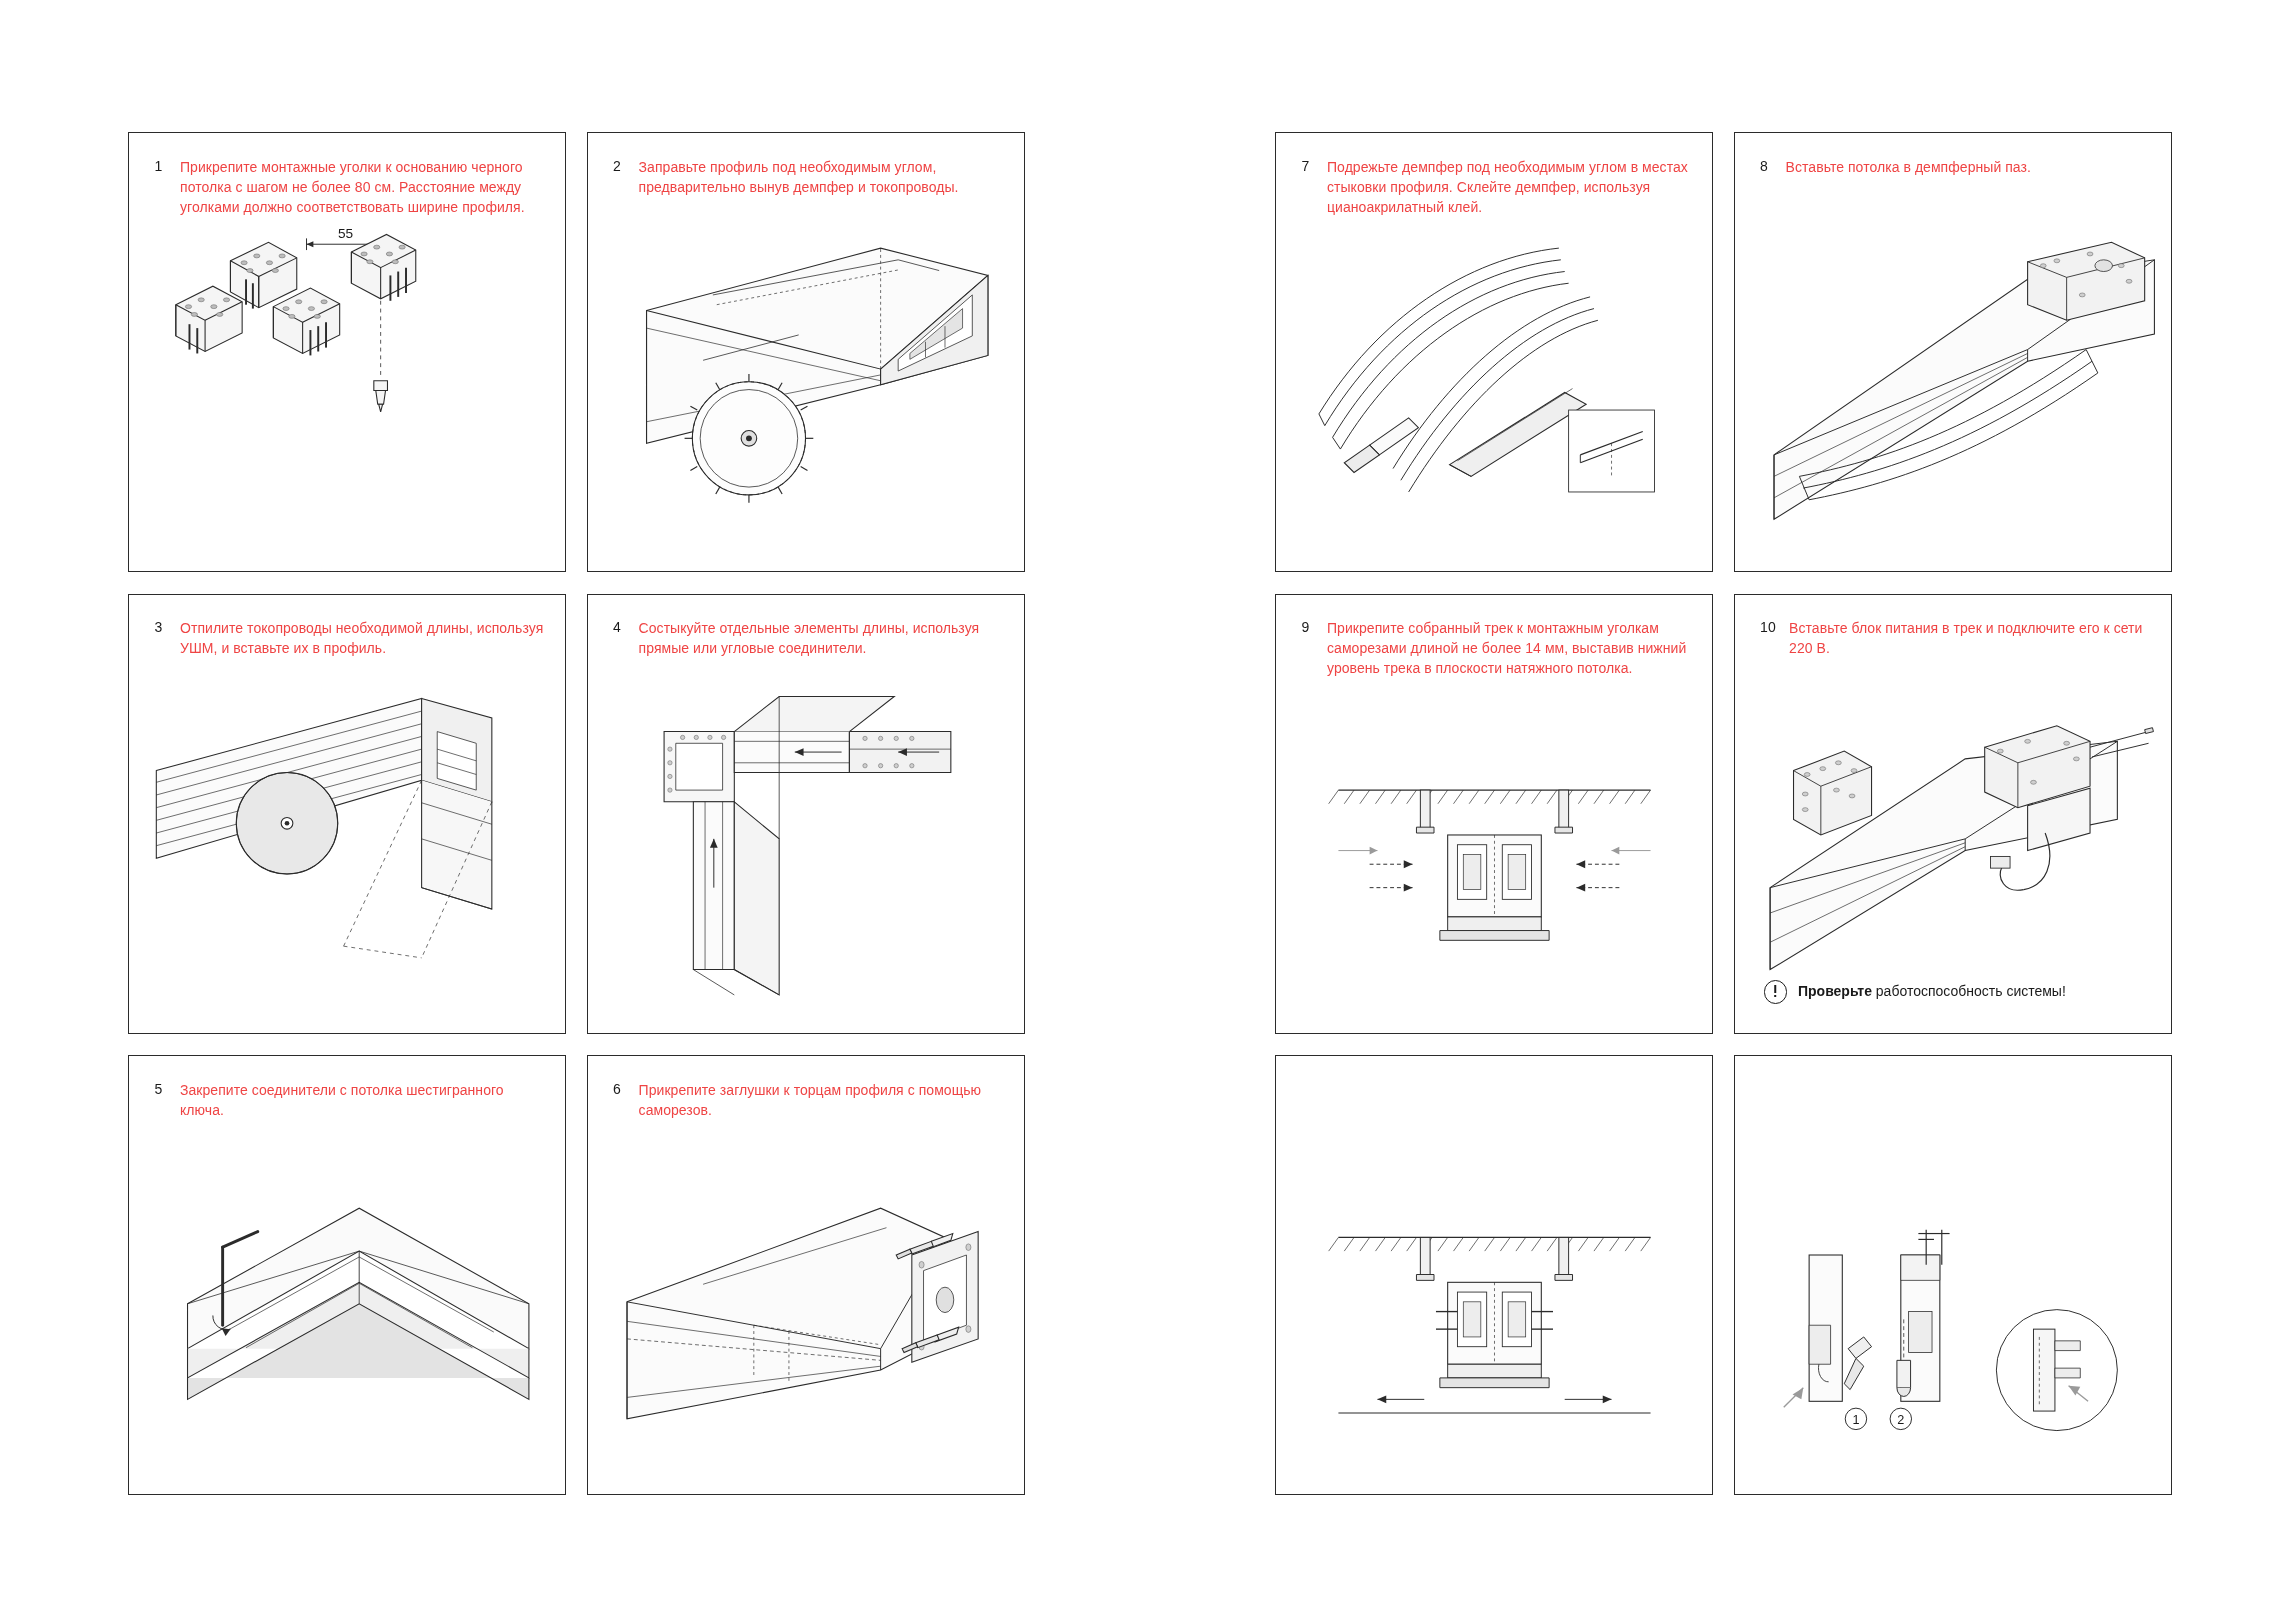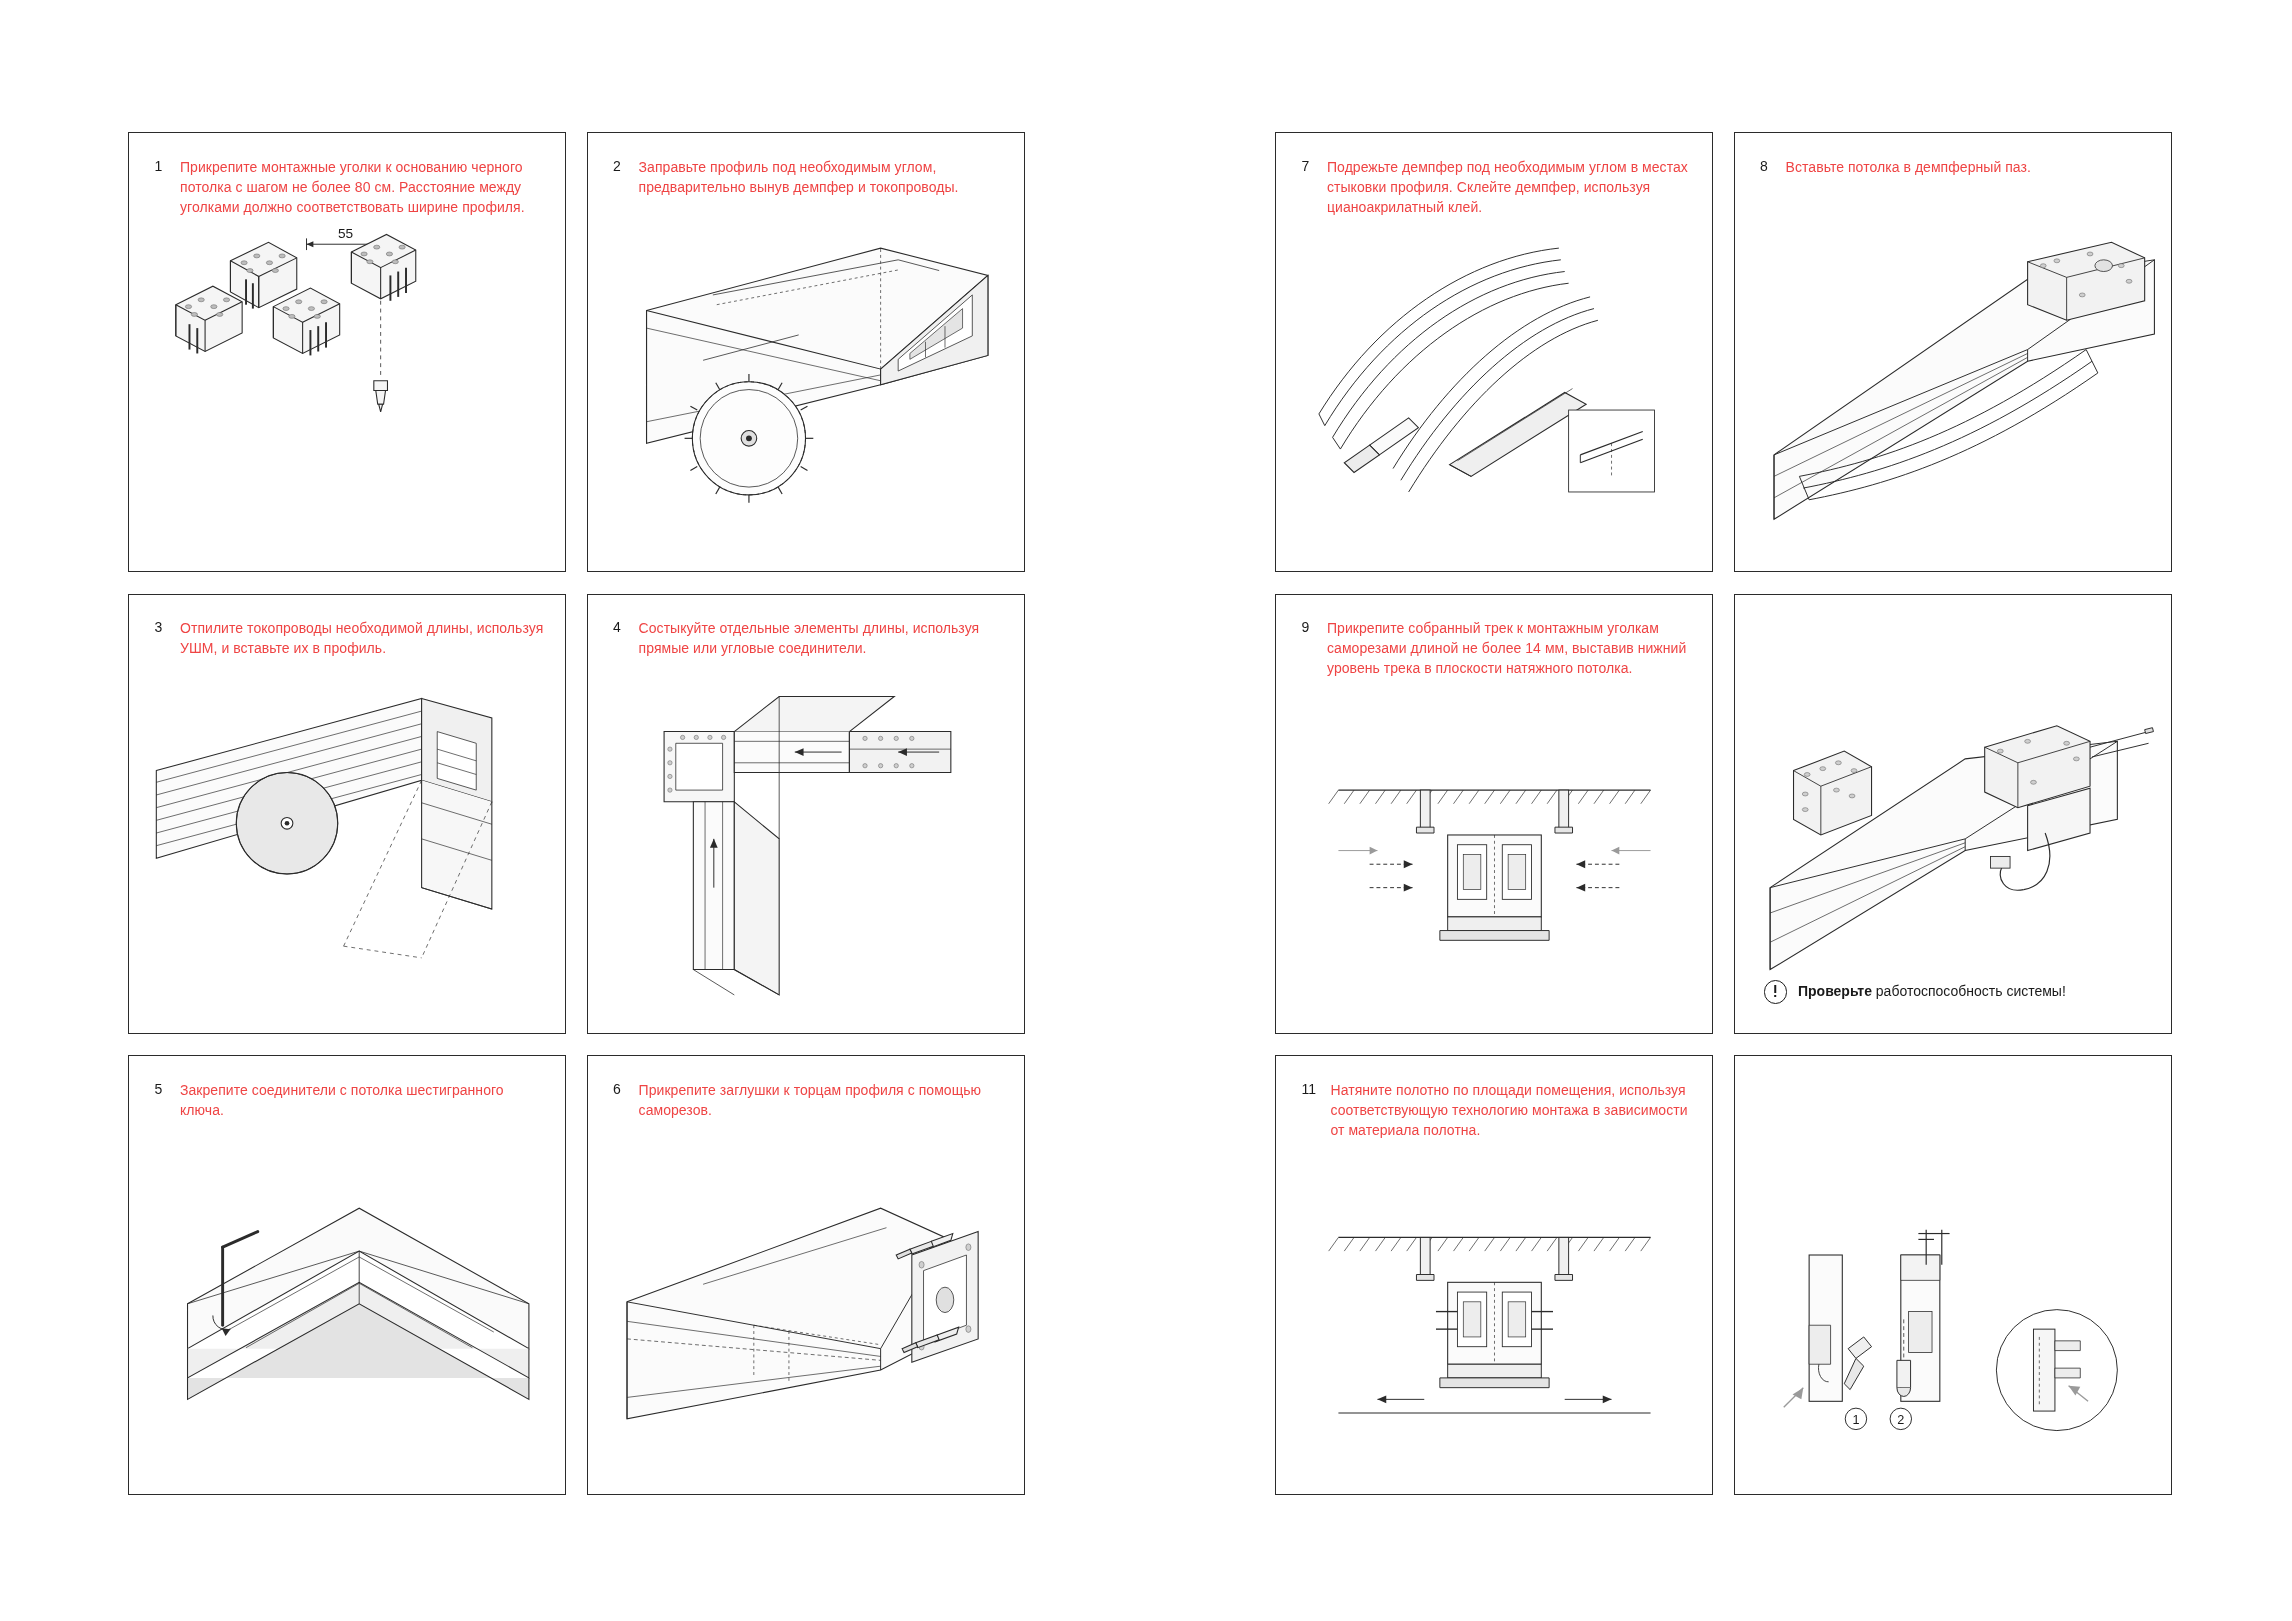--- a/index.html
+++ b/index.html
@@ -642,20 +642,24 @@
               <line x1="64" y1="262" x2="104" y2="262"></line>
               <path d="M104 262 l-8 -4 v8 z" fill="#9a9a9a" stroke="none"></path>
               <line x1="384" y1="262" x2="344" y2="262"></line>
               <path d="M344 262 l8 -4 v8 z" fill="#9a9a9a" stroke="none"></path>
             </g>
           </svg>
         </div>
       </div>
 
       <div class="cell">
+        <div class="cellhead">
+          <div class="num wide">10</div>
+          <div class="txt">Вставьте блок питания в трек и подключите его к сети 220 В.</div>
+        </div>
         <div class="art">
           <svg viewBox="0 0 447 449" fill="none" stroke="#2b2b2b" stroke-width="1.1">
 
             <g>
               <path d="M36 300 L236 168 L392 150 L392 230 L236 262 L36 384 Z" fill="#fbfbfb"></path>
               <path d="M36 300 L236 250 L236 262" stroke-width="1"></path>
               <path d="M236 250 L392 150" stroke-width="1"></path>
               <path d="M36 300 L36 384" stroke-width="1"></path>
               <path d="M36 326 L236 254" stroke-width="0.7"></path>
               <path d="M36 356 L236 258" stroke-width="0.7"></path>
@@ -704,24 +708,20 @@
             </g>
           </svg>
         </div>
         <div class="check">
           <div class="excl"></div>
           <div class="ctext"><b>Проверьте</b><span> работоспособность системы!</span></div>
         </div>
       </div>
 
       <div class="cell">
-        <div class="cellhead">
-          <div class="num wide">11</div>
-          <div class="txt">Натяните полотно по площади помещения, используя соответствующую технологию монтажа в зависимости от материала полотна.</div>
-        </div>
         <div class="art">
           <svg viewBox="0 0 447 449" fill="none" stroke="#2b2b2b" stroke-width="1">
 
             <line x1="64" y1="186" x2="384" y2="186" stroke-width="1.2"></line>
             <g stroke-width="0.7">
               <line x1="64" y1="186" x2="54" y2="200"></line>
                 <line x1="80" y1="186" x2="70" y2="200"></line>
               <line x1="96" y1="186" x2="86" y2="200"></line>
                 <line x1="112" y1="186" x2="102" y2="200"></line>
               <line x1="128" y1="186" x2="118" y2="200"></line>

